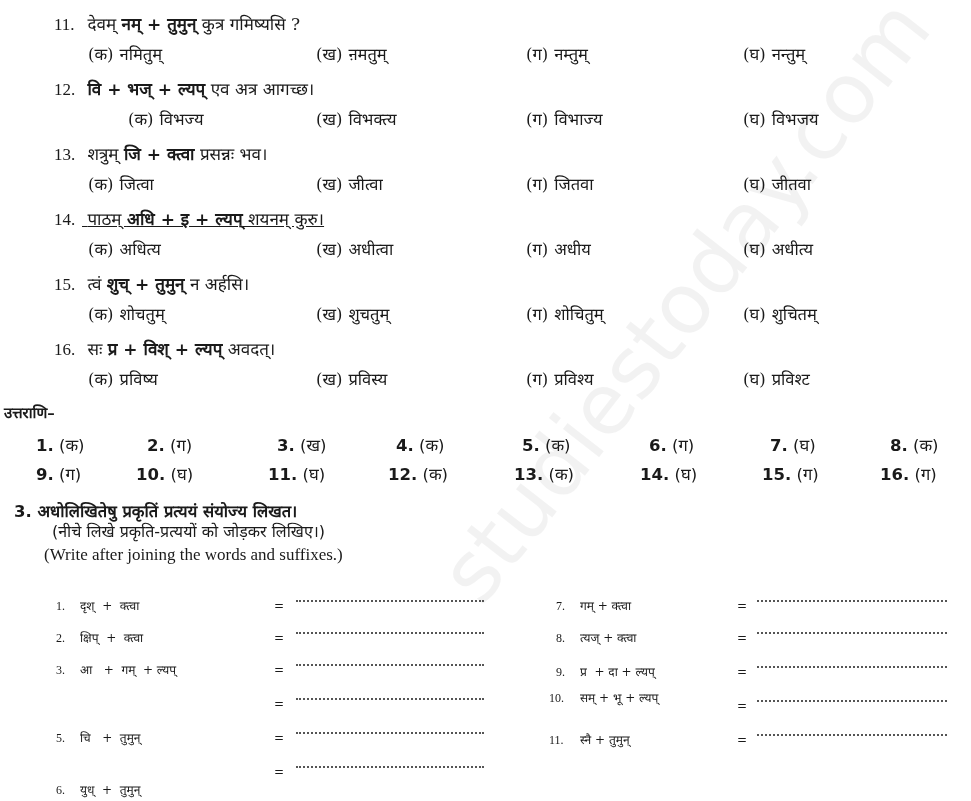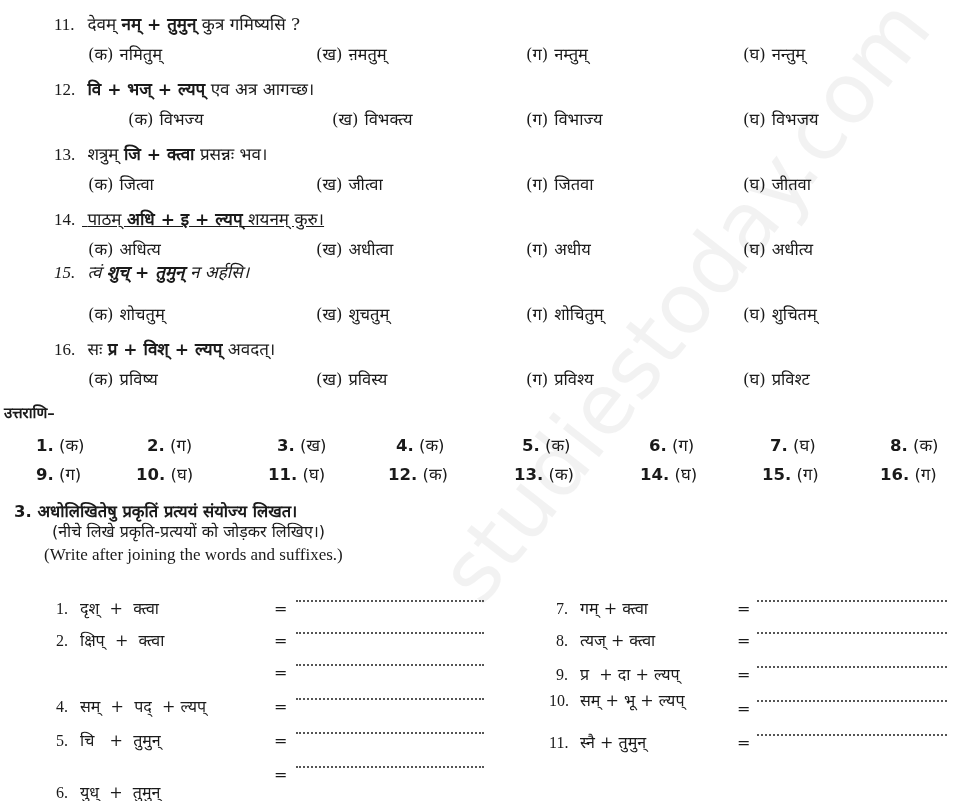--- a/index.html
+++ b/index.html
@@ -14,21 +14,21 @@
   .opt-row { position: absolute; left: 88px; font-size: 16.5px; white-space: nowrap; }
   .opt { position: absolute; top: 0; white-space: nowrap; }
   .opt .lbl { margin-right: 6px; }
   .answers-title { position: absolute; left: 4px; top: 402px; font-weight: bold; font-size: 15px; }
   .ans-row { position: absolute; left: 0; width: 971px; font-family: "DejaVu Sans", sans-serif; font-size: 16.5px; }
   .ans { position: absolute; top: 0; white-space: nowrap; }
   .ans .n { font-weight: bold; }
   .sec-title { position: absolute; left: 14px; top: 491px; font-weight: bold; font-size: 16.5px; font-family: "DejaVu Sans", sans-serif; margin-top: 8px; }
   .sec-sub { position: absolute; left: 52px; top: 520px; font-size: 16px; font-family: "DejaVu Sans", sans-serif; }
   .sec-en { position: absolute; left: 44px; top: 545px; font-size: 17px; font-family: "Liberation Serif", serif; }
-  .ex-row { position: absolute; font-size: 16px; white-space: nowrap; }
+  .ex-row { position: absolute; font-size: 12px; white-space: nowrap; }
   .ex-row .n { display: inline-block; width: 24px; font-family: "Liberation Serif", serif; }
   .blank {
     position: absolute; height: 0; border-top: 2px dotted #555;
   }
   .watermark {
     position: absolute; left: 420px; top: 560px; font-family: "DejaVu Sans", sans-serif;
     font-size: 84px; color: rgba(0,0,0,0.05); transform: rotate(-52deg); transform-origin: left top;
     white-space: nowrap; pointer-events: none;
   }
 </style>
@@ -51,21 +51,21 @@
       <span class="opt" style="left:438px;"><span class="lbl">(ग)</span><span>नम्तुम्</span></span>
       <span class="opt" style="left:655px;"><span class="lbl">(घ)</span><span>नन्तुम्</span></span>
     </div>
 
     <div class="q-line" style="top:77px;">
       <span class="q-num">12.</span>
       <span class="q-text"><span></span><b>वि + भज् + ल्यप्</b><span> एव अत्र आगच्छ।</span></span>
     </div>
     <div class="opt-row" style="top:107px;">
       <span class="opt" style="left:0;margin-left:40px;"><span class="lbl">(क)</span><span>विभज्य</span></span>
-      <span class="opt" style="left:228px;margin-left:16px;"><span class="lbl">(ख)</span><span>विभक्त्य</span></span>
+      <span class="opt" style="left:228px;"><span class="lbl">(ख)</span><span>विभक्त्य</span></span>
       <span class="opt" style="left:438px;"><span class="lbl">(ग)</span><span>विभाज्य</span></span>
       <span class="opt" style="left:655px;"><span class="lbl">(घ)</span><span>विभजय</span></span>
     </div>
 
     <div class="q-line" style="top:142px;">
       <span class="q-num">13.</span>
       <span class="q-text"><span>शत्रुम् </span><b>जि + क्त्वा</b><span> प्रसन्नः भव।</span></span>
     </div>
     <div class="opt-row" style="top:172px;">
       <span class="opt" style="left:0;"><span class="lbl">(क)</span><span>जित्वा</span></span>
@@ -78,21 +78,21 @@
       <span class="q-num">14.</span>
       <span class="q-text"><span>पाठम् </span><b>अधि + इ + ल्यप्</b><span> शयनम् कुरु।</span></span>
     </div>
     <div class="opt-row" style="top:237px;">
       <span class="opt" style="left:0;"><span class="lbl">(क)</span><span>अधित्य</span></span>
       <span class="opt" style="left:228px;"><span class="lbl">(ख)</span><span>अधीत्वा</span></span>
       <span class="opt" style="left:438px;"><span class="lbl">(ग)</span><span>अधीय</span></span>
       <span class="opt" style="left:655px;"><span class="lbl">(घ)</span><span>अधीत्य</span></span>
     </div>
 
-    <div class="q-line" style="top:260px;font-style:italic;">
+    <div class="q-line" style="top:272px;">
       <span class="q-num">15.</span>
       <span class="q-text"><span>त्वं </span><b>शुच् + तुमुन्</b><span> न अर्हसि।</span></span>
     </div>
     <div class="opt-row" style="top:302px;">
       <span class="opt" style="left:0;"><span class="lbl">(क)</span><span>शोचतुम्</span></span>
       <span class="opt" style="left:228px;"><span class="lbl">(ख)</span><span>शुचतुम्</span></span>
       <span class="opt" style="left:438px;"><span class="lbl">(ग)</span><span>शोचितुम्</span></span>
       <span class="opt" style="left:655px;"><span class="lbl">(घ)</span><span>शुचितम्</span></span>
     </div>
 
@@ -140,26 +140,26 @@
   </div>
   <span class="ex-row" style="left:274px;top:599px;">=</span>
   <div class="blank" style="left:296px;top:600px;width:188px;"></div>
 
   <div class="ex-row" style="left:56px;top:629px;">
     <span class="n">2.</span><span style="white-space:pre;">क्षिप्  +  क्त्वा</span>
   </div>
   <span class="ex-row" style="left:274px;top:631px;">=</span>
   <div class="blank" style="left:296px;top:632px;width:188px;"></div>
 
+  <div class="ex-row" style="left:56px;top:661px;">
+    <span class="n">3.</span><span style="white-space:pre;">आ   +  गम्  + ल्यप्</span>
+  </div>
   <span class="ex-row" style="left:274px;top:663px;">=</span>
   <div class="blank" style="left:296px;top:664px;width:188px;"></div>
 
-  <div class="ex-row" style="left:56px;top:695px;">
-    <span class="n">4.</span><span style="white-space:pre;">सम्  +  पद्  + ल्यप्</span>
-  </div>
   <span class="ex-row" style="left:274px;top:697px;">=</span>
   <div class="blank" style="left:296px;top:698px;width:188px;"></div>
 
   <div class="ex-row" style="left:56px;top:729px;">
     <span class="n">5.</span><span style="white-space:pre;">चि   +  तुमुन्</span>
   </div>
   <span class="ex-row" style="left:274px;top:731px;">=</span>
   <div class="blank" style="left:296px;top:732px;width:188px;"></div>
 
   <div class="ex-row" style="left:56px;top:781px;">

